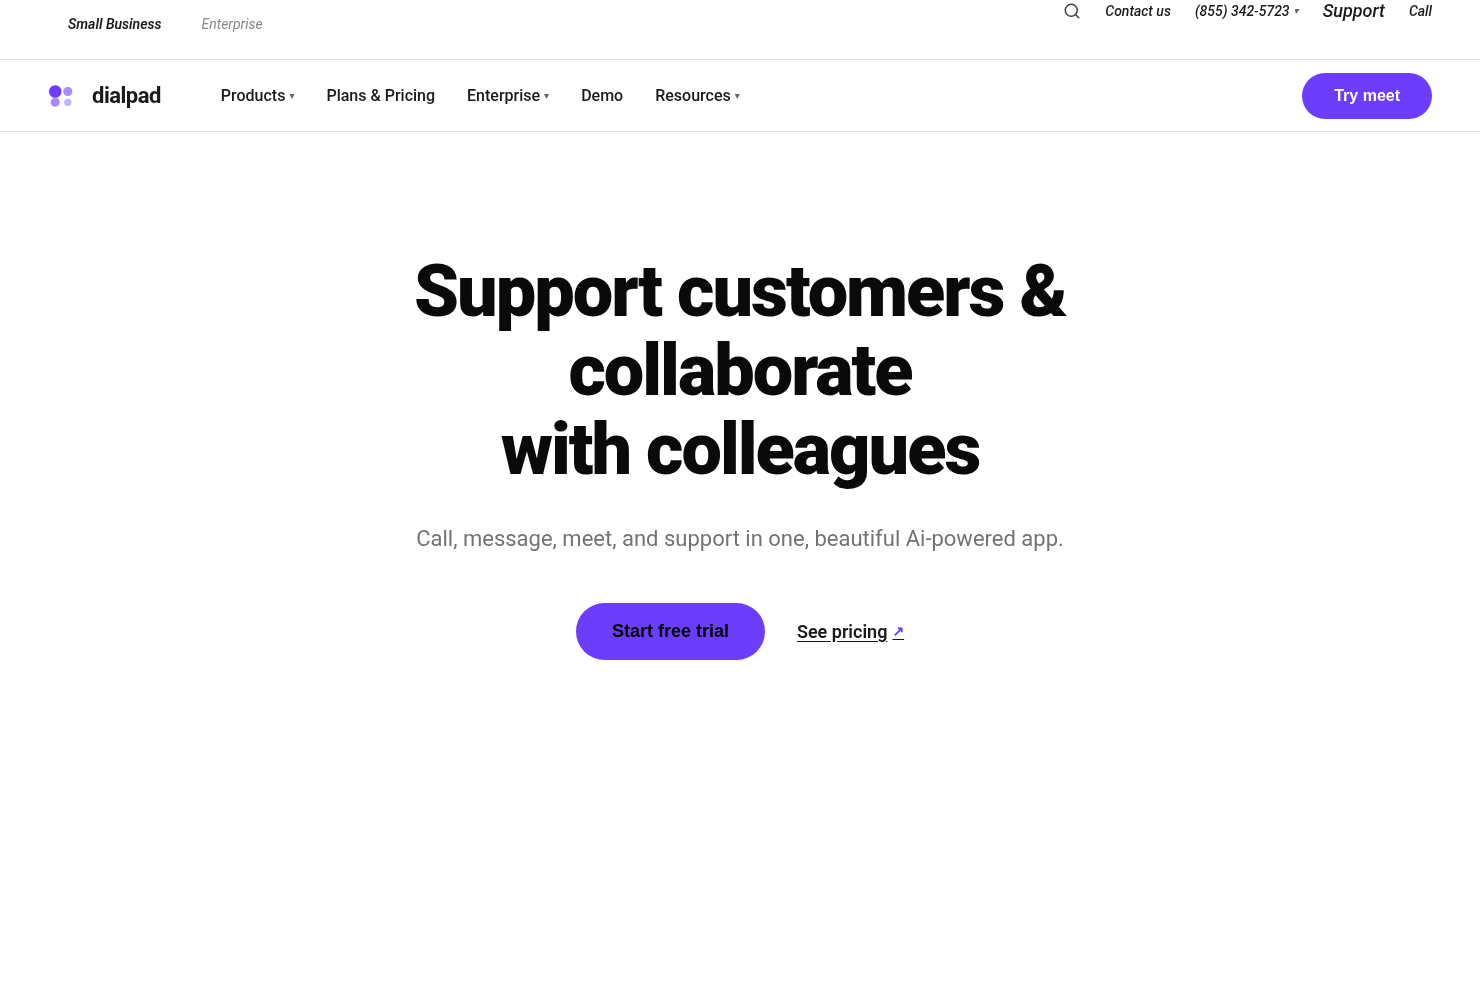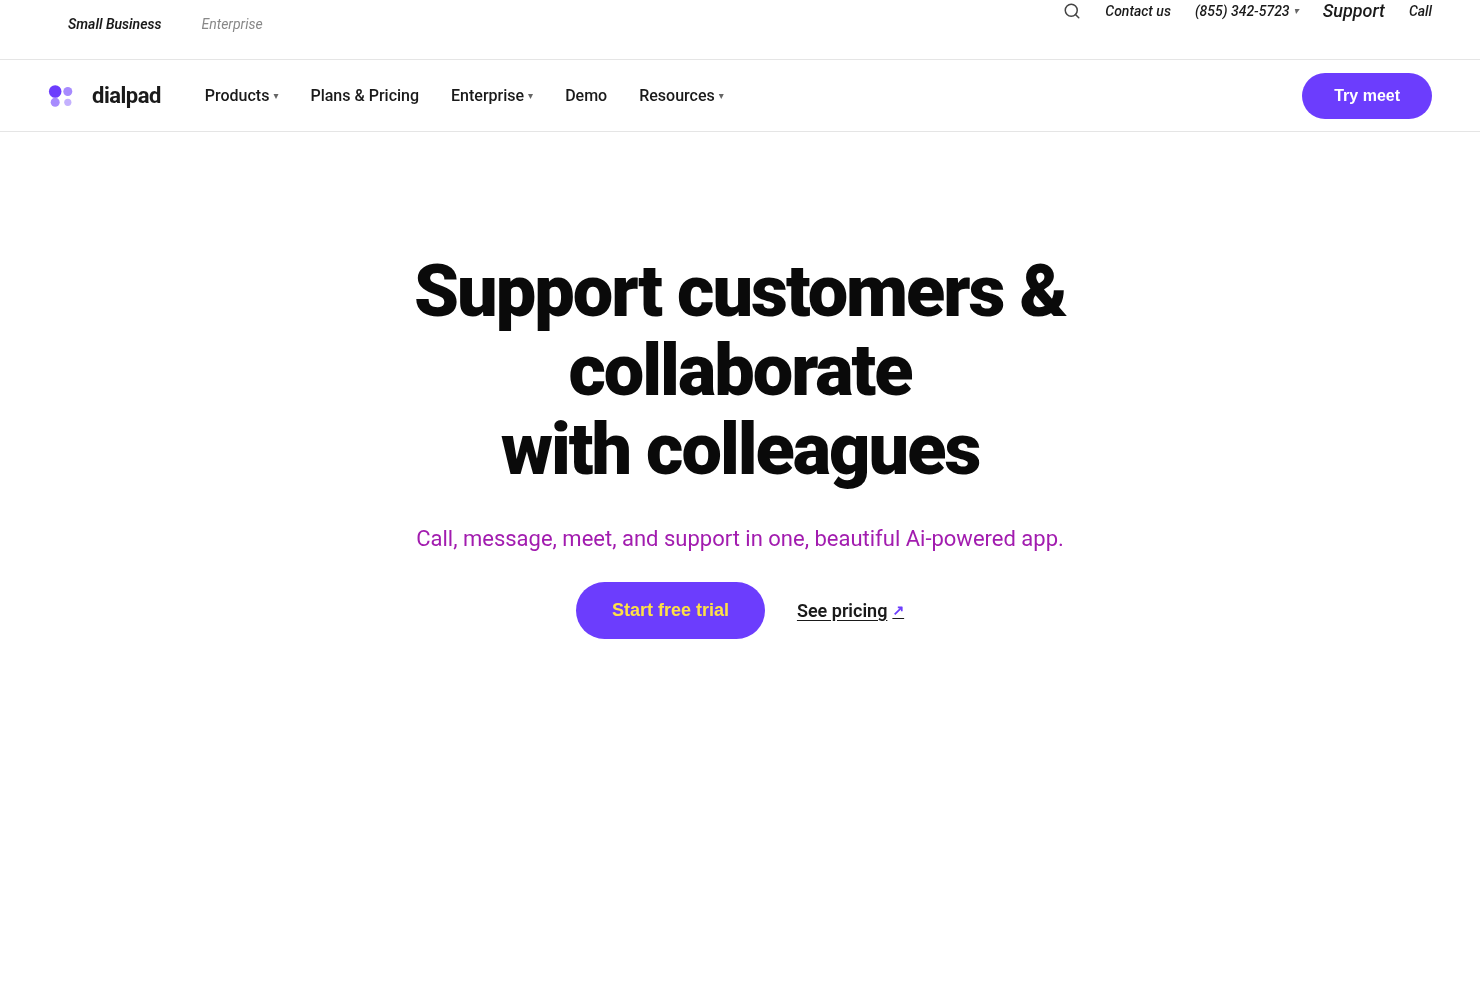--- a/index.html
+++ b/index.html
@@ -104,21 +104,21 @@
       justify-content: space-between;
       align-items: center;
       padding: 0 48px;
       height: 72px;
       border-bottom: 1px solid #e5e5e5;
       background: #fff;
     }
 
     .nav-left {
       display: flex;
-      gap: 32px;
+      gap: 48px;
     }
 
     .logo {
       display: flex;
       align-items: center;
       gap: 8px;
       cursor: pointer;
       text-decoration: none;
     }
 
@@ -186,37 +186,37 @@
       font-weight: 900;
       line-height: 1.1;
       color: #0a0a0a;
       max-width: 900px;
       margin-bottom: 32px;
       letter-spacing: -2px;
     }
 
     .hero-subtitle {
       font-size: 22px;
-      color: #a21caf;
+      color: #737373;
       font-weight: 400;
       max-width: 680px;
       line-height: 1.5;
-      margin-bottom: 27px;
+      margin-bottom: 48px;
       text-align: center;
     }
 
     .hero-cta {
       display: flex;
       align-items: center;
       gap: 32px;
     }
 
     .start-trial-btn {
       background: #6c3dfd;
-      color: #fde047;
+      color: #000000;
       border: none;
       border-radius: 50px;
       padding: 18px 36px;
       font-size: 18px;
       font-weight: 600;
       cursor: pointer;
       white-space: nowrap;
     }
 
     .see-pricing-link {

